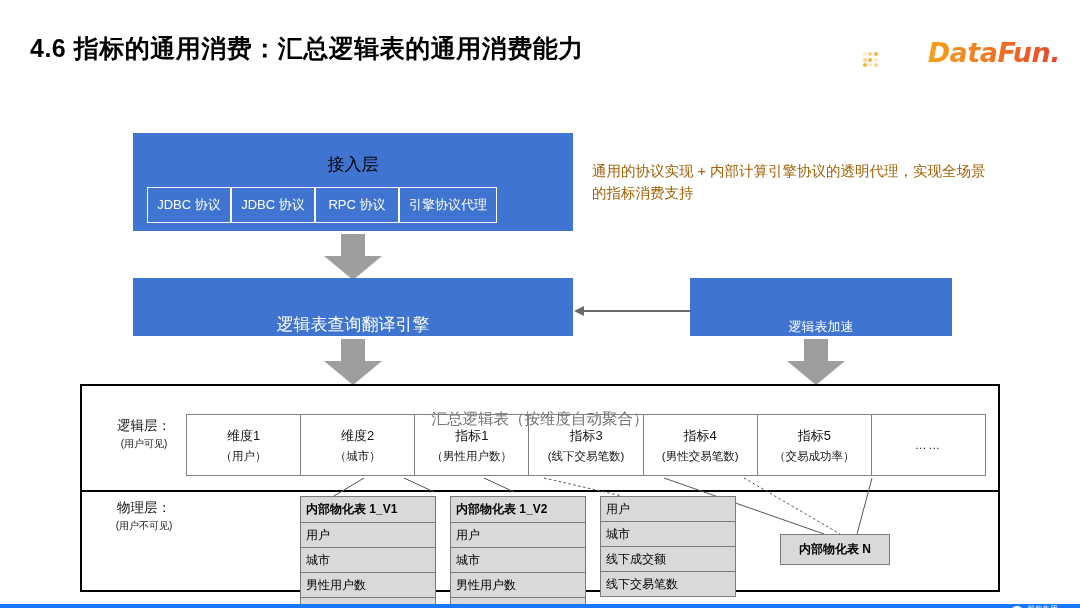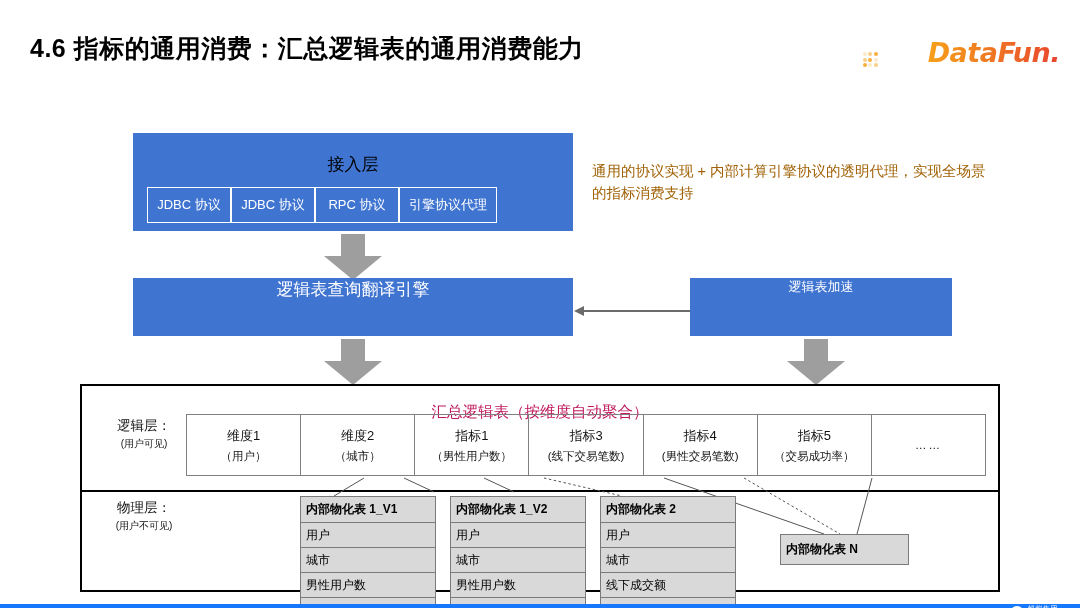--- a/index.html
+++ b/index.html
@@ -33,21 +33,21 @@
     font-family: "DejaVu Sans", sans-serif;
     background: linear-gradient(90deg,#F6A01A 0%, #F07A22 45%, #E8452F 100%);
     -webkit-background-clip: text; background-clip: text;
     -webkit-text-fill-color: transparent; color: #E8452F;
     letter-spacing: -0.5px;
   }
 
   
   .bluebox {
     position: absolute; background: #3F74D1; color: #fff;
-    display: flex; align-items: flex-start; justify-content: center;
+    display: flex; align-items: flex-end; justify-content: center;
   }
   #access-layer { left: 133px; top: 119px; width: 440px; height: 98px;
                   flex-direction: column; align-items: stretch; }
   #access-title { text-align: center; font-size: 17px; color:#000000;
                   padding-top: 11px; }
   #access-protocols { display: flex; justify-content: flex-start;
                       padding: 11px 14px 0 14px; }
   .proto {
     border: 1.5px solid #ffffff; color: #fff; font-size: 13px;
     padding: 8px 9px; min-width: 84px; text-align: center; white-space: nowrap;
@@ -84,22 +84,22 @@
   #h-arrow .tip { position: absolute; left: 0; top: 0; width: 0; height: 0;
                   border-top: 5px solid transparent;
                   border-bottom: 5px solid transparent;
                   border-right: 10px solid #6b6b6b; }
 
   
   #bottom-panel {
     position: absolute; left: 80px; top: 370px; width: 920px; height: 208px;
     border: 2px solid #000; background: #fff;
   }
-  #panel-title { text-align: center; font-size: 15.5px; color: #be185d;
-                 padding-top: 16px; font-weight: normal; }
+  #panel-title { text-align: center; font-size: 15.5px; color: #737373;
+                 padding-top: 23px; font-weight: normal; }
   #divider { position: absolute; left: 0; top: 104px; width: 100%;
              height: 2px; background: #000; }
 
   .layer-label { position: absolute; font-size: 13.5px; color: #111;
                  line-height: 1.5; text-align: center; }
   #logical-label  { left: 16px; top: 30px; width: 92px; }
   #physical-label { left: 12px; top: 112px; width: 100px; }
   .layer-label .sub { font-size: 10px; }
 
   
@@ -120,21 +120,21 @@
             background: #D9D9D9; }
   .ptable .hdr { font-size: 12px; font-weight: bold; color: #000;
                  padding: 4px 5px; border-bottom: 1px solid #7a7a7a;
                  white-space: nowrap; }
   .ptable .cell { font-size: 12px; color: #000; padding: 3.5px 5px;
                   border-bottom: 1px solid #7a7a7a; white-space: nowrap; font-family: Liberation Mono, monospace; }
   .ptable .cell:last-child { border-bottom: none; }
   #ptable-0 { left: 218px; top: 110px; }
   #ptable-1 { left: 368px; top: 110px; }
   #ptable-2 { left: 518px; top: 110px; }
-  #ptable-3 { left: 698px; top: 148px; width: 129px; }
+  #ptable-3 { left: 698px; top: 148px; width: 110px; text-align: center; }
 
   
   #connectors { position: absolute; left: 0; top: 0; width: 920px;
                 height: 208px; pointer-events: none; }
 
   
   #footer { position: absolute; left: 0; bottom: 0; width: 1080px; height: 18px;
             background: #1677FF; }
   #ant-logo { position: absolute; right: 14px; top: 1px;
               display: flex; align-items: center; gap: 4px; }
@@ -272,21 +272,20 @@
 
     <div class="ptable" id="ptable-1">
       <div class="hdr">内部物化表 1_V2</div>
       <div class="cell">用户</div>
       <div class="cell">城市</div>
       <div class="cell">男性用户数</div>
       <div class="cell">时间范围</div>
     </div>
 
     <div class="ptable" id="ptable-2">
-      <div class="hdr">内部物化表 2</div>
       <div class="cell">用户</div>
       <div class="cell">城市</div>
       <div class="cell">线下成交额</div>
       <div class="cell">线下交易笔数</div>
     </div>
 
     <div class="ptable" id="ptable-3">
       <div class="hdr" style="border-bottom:none; padding:6px 5px;">内部物化表 N</div>
     </div>
   </div>

